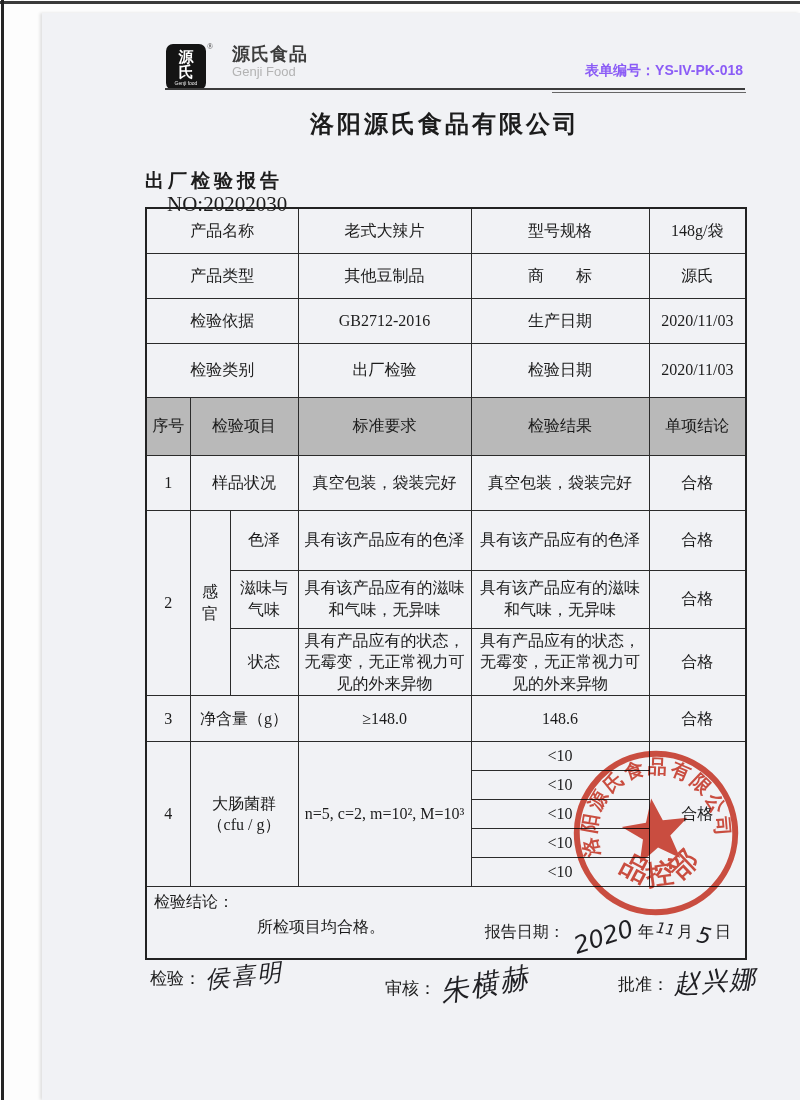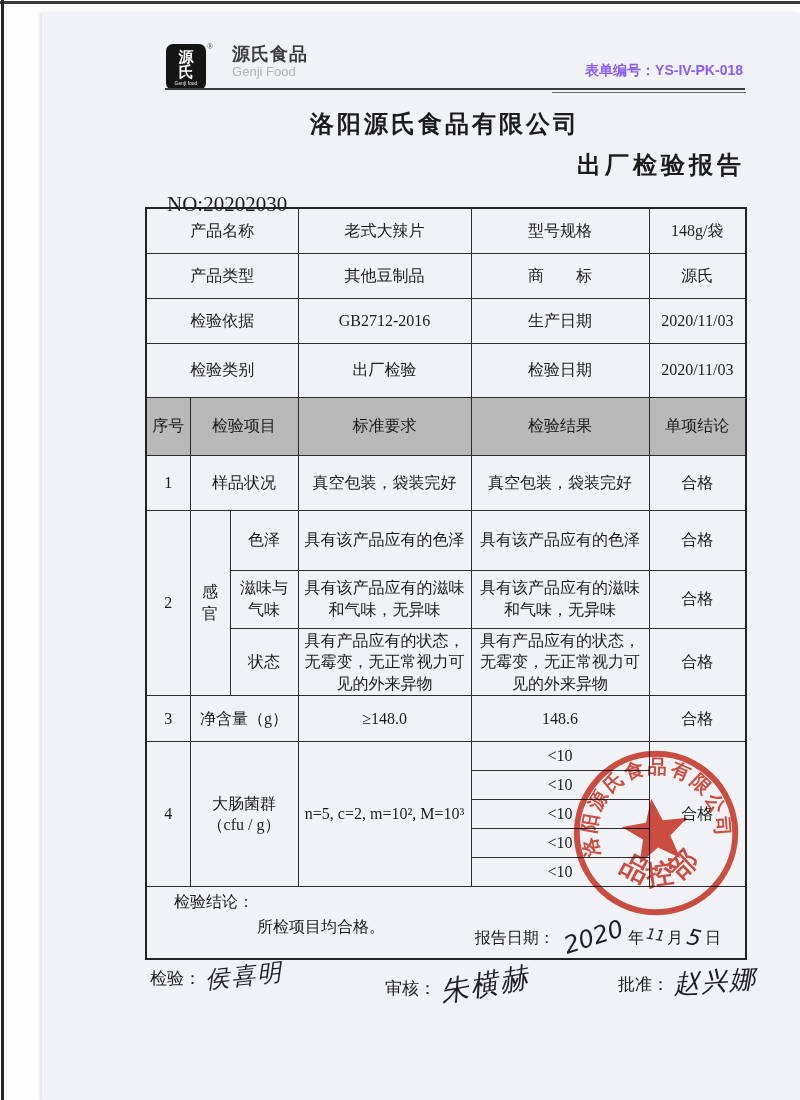--- a/index.html
+++ b/index.html
@@ -25,36 +25,36 @@
   .logo-text{margin-left:17px;font-family:"Liberation Sans","DejaVu Sans",sans-serif;line-height:1.15;}
   .logo-cn{font-size:18px;font-weight:bold;color:#3d3d3d;letter-spacing:1px;}
   .logo-en{font-size:13px;color:#b3b3b3;}
   .form-no{position:absolute;right:57px;top:62px;font-family:"Liberation Sans","DejaVu Sans",sans-serif;
            font-size:14px;font-weight:bold;color:#8b5cf6;}
   .rule-main{position:absolute;left:165px;top:88px;width:580px;height:2px;background:#3c3c3c;}
   .rule-sub{position:absolute;left:552px;top:92px;width:194px;height:1px;background:#666;}
 
   .title{position:absolute;left:145px;top:108px;width:600px;text-align:center;
          font-size:24px;font-weight:bold;letter-spacing:3px;}
-  .subtitle{position:absolute;left:145px;top:149px;width:600px;text-align:right;
-            font-size:24px;font-weight:bold;letter-spacing:4px;}
+  .subtitle{position:absolute;left:145px;top:168px;width:600px;text-align:left;
+            font-size:19px;font-weight:bold;letter-spacing:4px;}
   .report-no{position:absolute;left:167px;top:192px;font-size:21px;}
 
   
   table.rpt{position:absolute;left:145px;top:207px;width:600px;border-collapse:collapse;table-layout:fixed;}
   table.rpt td{border:1.6px solid #2b2b2b;font-size:16px;text-align:center;vertical-align:middle;
                padding:1px 2px;line-height:1.35;}
   table.rpt{border:2px solid #222;}
   tr.hdr td{background:#b9b9b9;}
   td.lft{text-align:left;padding:2px 7px;}
   .pre{white-space:pre-line;}
   td.concl-cell{position:relative;padding:0;}
-  .c-label{position:absolute;left:7px;top:4px;font-size:16px;margin-left:20px;}
+  .c-label{position:absolute;left:7px;top:4px;font-size:16px;}
   .c-text{position:absolute;left:110px;top:29px;font-size:16px;}
-  .c-date{position:absolute;right:24px;bottom:4px;font-size:16px;display:flex;align-items:center;}
+  .c-date{position:absolute;right:14px;bottom:4px;font-size:16px;display:flex;align-items:flex-start;}
 
   
   .hw{font-family:"DejaVu Sans",sans-serif;font-style:italic;color:#1f1f23;display:inline-block;}
   .hw-year{font-size:24px;transform:rotate(-18deg);margin:0 4px 0 8px;}
   .hw-month{font-size:15px;transform:rotate(8deg);margin:0 2px;position:relative;top:-2px;}
   .hw-day{font-size:22px;transform:rotate(12deg);margin:0 4px;}
 
   .sig-row{position:absolute;left:145px;top:952px;width:600px;height:70px;}
   .sig{position:absolute;font-size:17px;white-space:nowrap;}
   .sig .hw-name{font-size:24px;transform:rotate(-6deg);letter-spacing:2px;margin-left:4px;}

